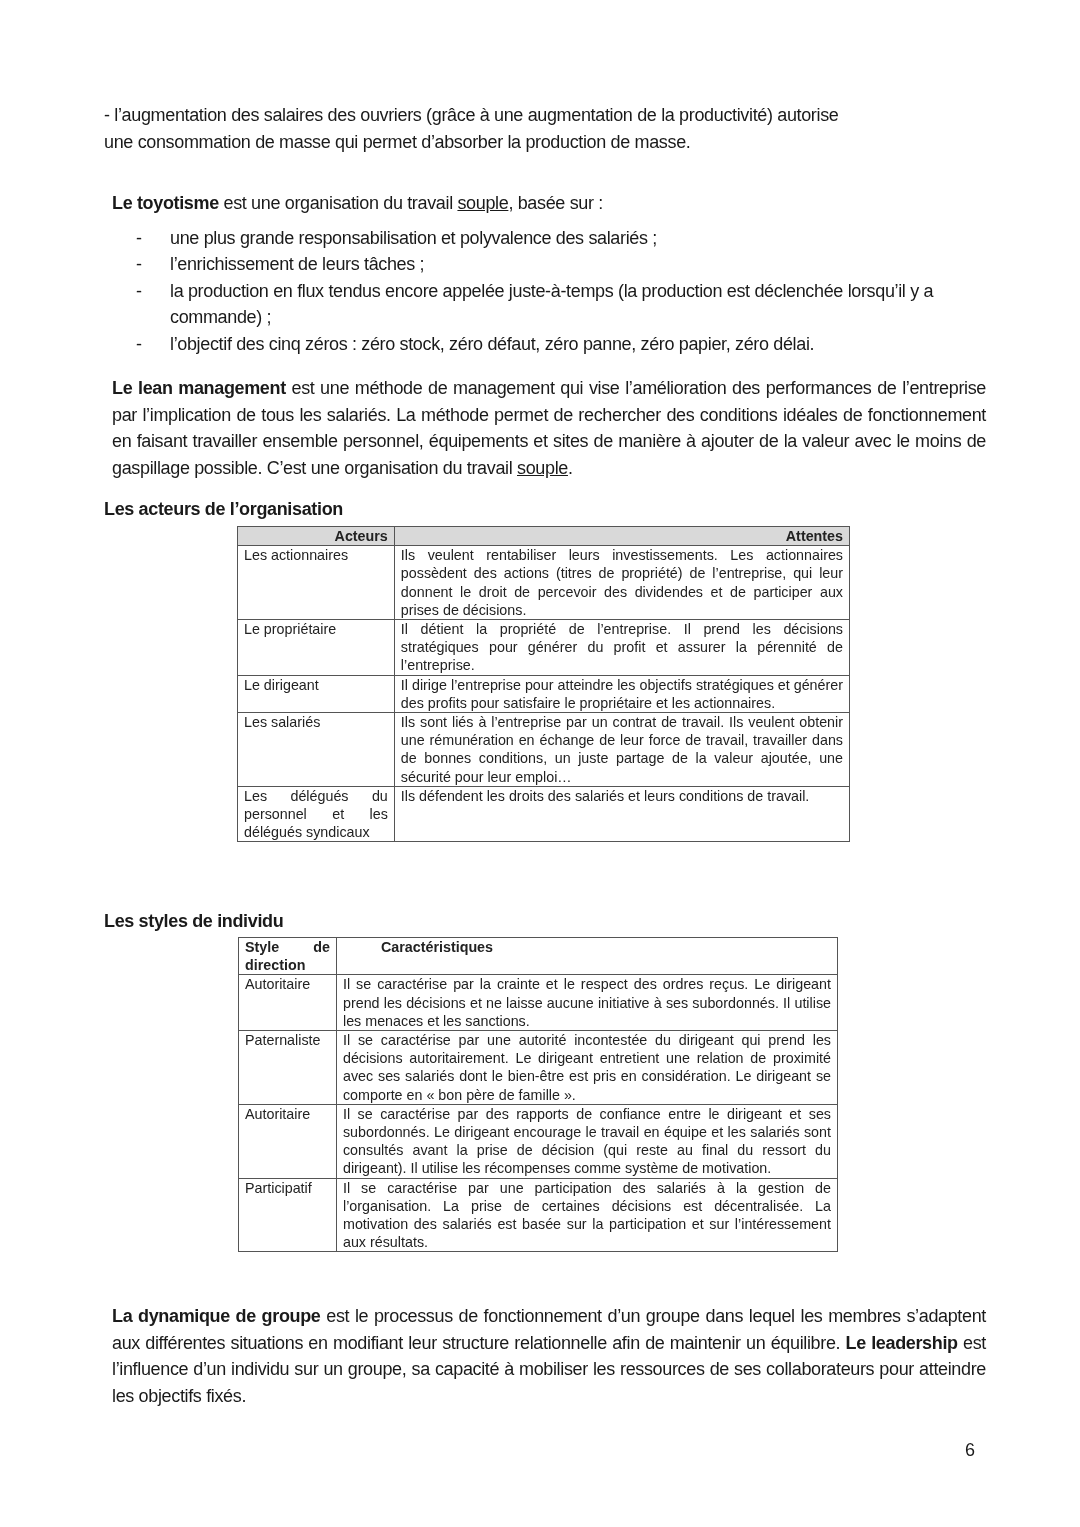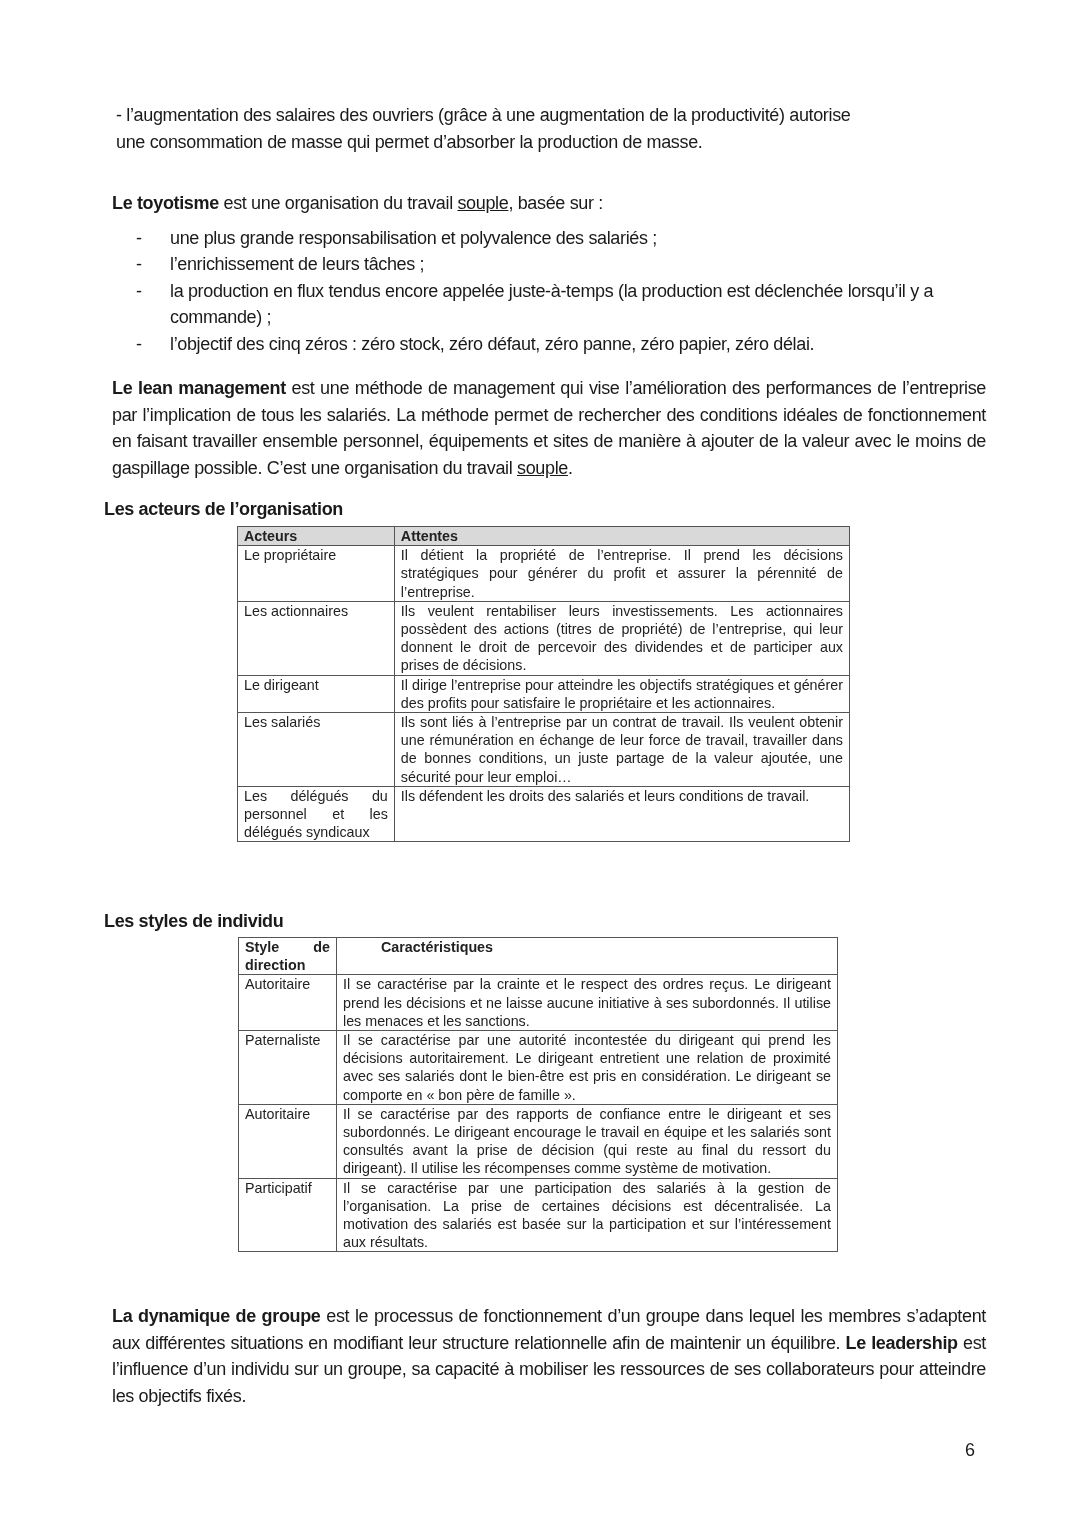--- a/index.html
+++ b/index.html
@@ -10,33 +10,33 @@
   .para { margin: 8px; }
   b { font-weight: bold; }
   u { text-decoration: underline; }
   .bullets { list-style: none; margin: 0; padding: 0 0 0 0; }
   .bullets li { position: relative; padding-left: 66px; }
   .bullets li .dash { position: absolute; left: 32px; top: 0; }
   .heading { font-weight: bold; font-size: 18px; line-height: 26px; letter-spacing: -0.35px; }
 
   table.doc { border-collapse: collapse; font-family: "Liberation Sans", sans-serif; font-size: 14.3px; line-height: 18.2px; color: #222; position: absolute; }
   table.doc td, table.doc th { border: 1.3px solid #555; vertical-align: top; padding: 0 6px 0 6px; }
-  table.doc th { font-weight: bold; text-align: left; }
+  table.doc th { font-weight: bold; text-align: right; }
   table.acteurs th { background: #d9d9d9; }
   table.styles th { background: #ffffff; text-align: left; }
   table.doc td.left-just { text-align: justify; text-align-last: left; }
 
   .page-number { position: absolute; left: 965px; top: 1440px; font-family: "Liberation Sans", sans-serif; font-size: 18px; color: #1a1a1a; }
 </style>
 </head>
 <body>
 
 <div class="page">
 
-  <div class="body-text" style="position:absolute; left:12px; top:0; width:874px;">
+  <div class="body-text" style="position:absolute; left:0; top:0; width:874px;">
     <div>- l’augmentation des salaires des ouvriers (grâce à une augmentation de la productivité) autorise</div>
     <div>une consommation de masse qui permet d’absorber la production de masse.</div>
   </div>
 
   <div class="body-text" style="position:absolute; left:0; top:80px; width:874px;">
     <p class="para">
       <b>Le toyotisme</b><span> est une organisation du travail </span><u>souple</u><span>, basée sur :</span>
     </p>
     <ul class="bullets">
       <li><span class="dash">-</span><span>une plus grande responsabilisation et polyvalence des salariés ;</span></li>
@@ -65,26 +65,26 @@
       <col style="width:456px">
     </colgroup>
   <thead>
     <tr>
       <th>Acteurs</th>
       <th>Attentes</th>
     </tr>
   </thead>
   <tbody>
     <tr>
+      <td>Les actionnaires</td>
+      <td class="left-just">Ils veulent rentabiliser leurs investissements. Les actionnaires possèdent des actions (titres de propriété) de l’entreprise, qui leur donnent le droit de percevoir des dividendes et de participer aux prises de décisions.</td>
+    </tr>
+    <tr>
       <td>Le propriétaire</td>
       <td class="left-just">Il détient la propriété de l’entreprise. Il prend les décisions stratégiques pour générer du profit et assurer la pérennité de l’entreprise.</td>
-    </tr>
-    <tr>
-      <td>Les actionnaires</td>
-      <td class="left-just">Ils veulent rentabiliser leurs investissements. Les actionnaires possèdent des actions (titres de propriété) de l’entreprise, qui leur donnent le droit de percevoir des dividendes et de participer aux prises de décisions.</td>
     </tr>
     <tr>
       <td>Le dirigeant</td>
       <td class="left-just">Il dirige l’entreprise pour atteindre les objectifs stratégiques et générer des profits pour satisfaire le propriétaire et les actionnaires.</td>
     </tr>
     <tr>
       <td>Les salariés</td>
       <td class="left-just">Ils sont liés à l’entreprise par un contrat de travail. Ils veulent obtenir une rémunération en échange de leur force de travail, travailler dans de bonnes conditions, un juste partage de la valeur ajoutée, une sécurité pour leur emploi…</td>
     </tr>
     <tr>

